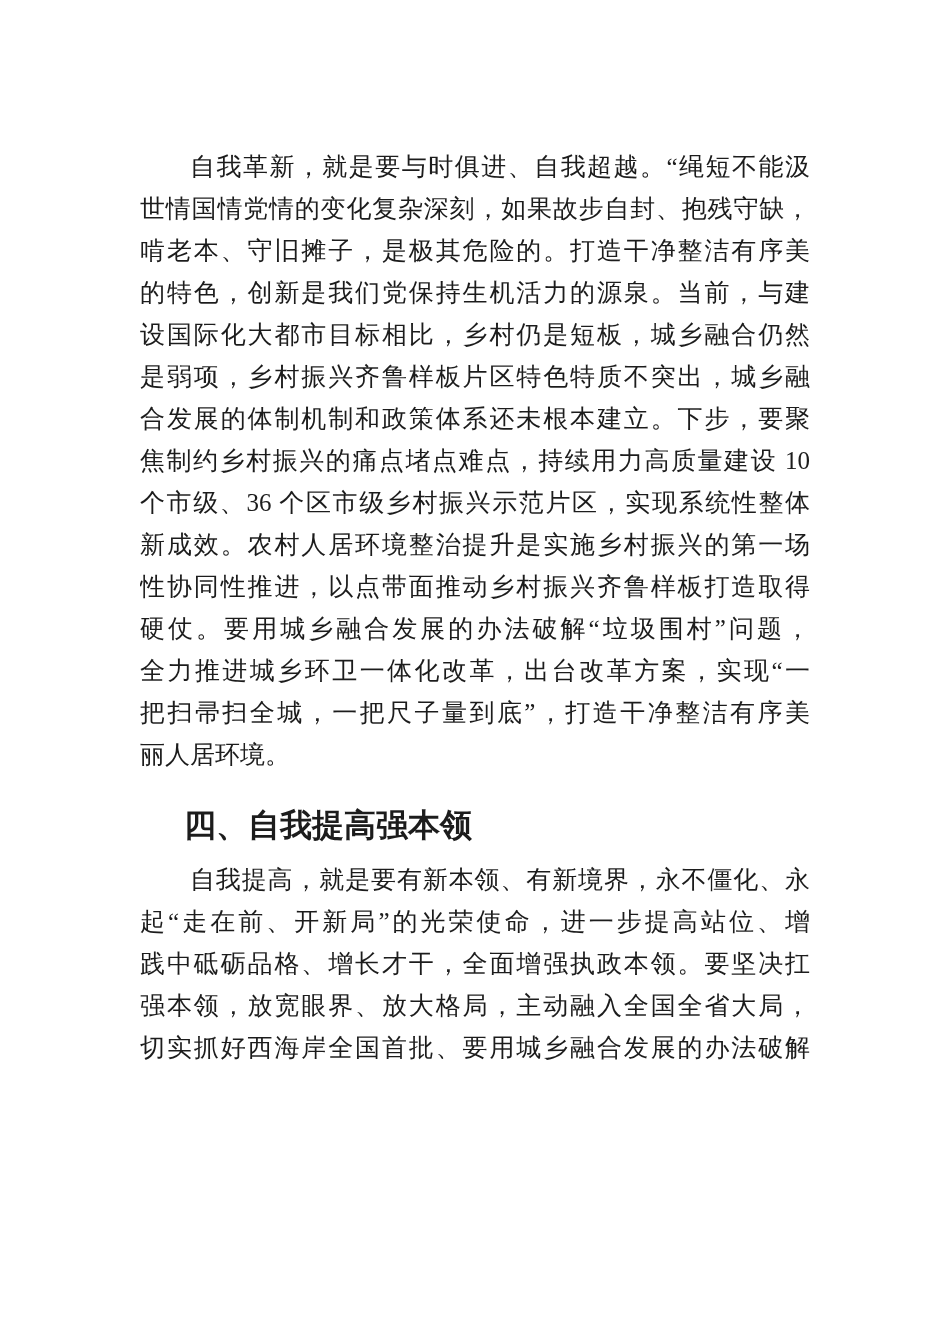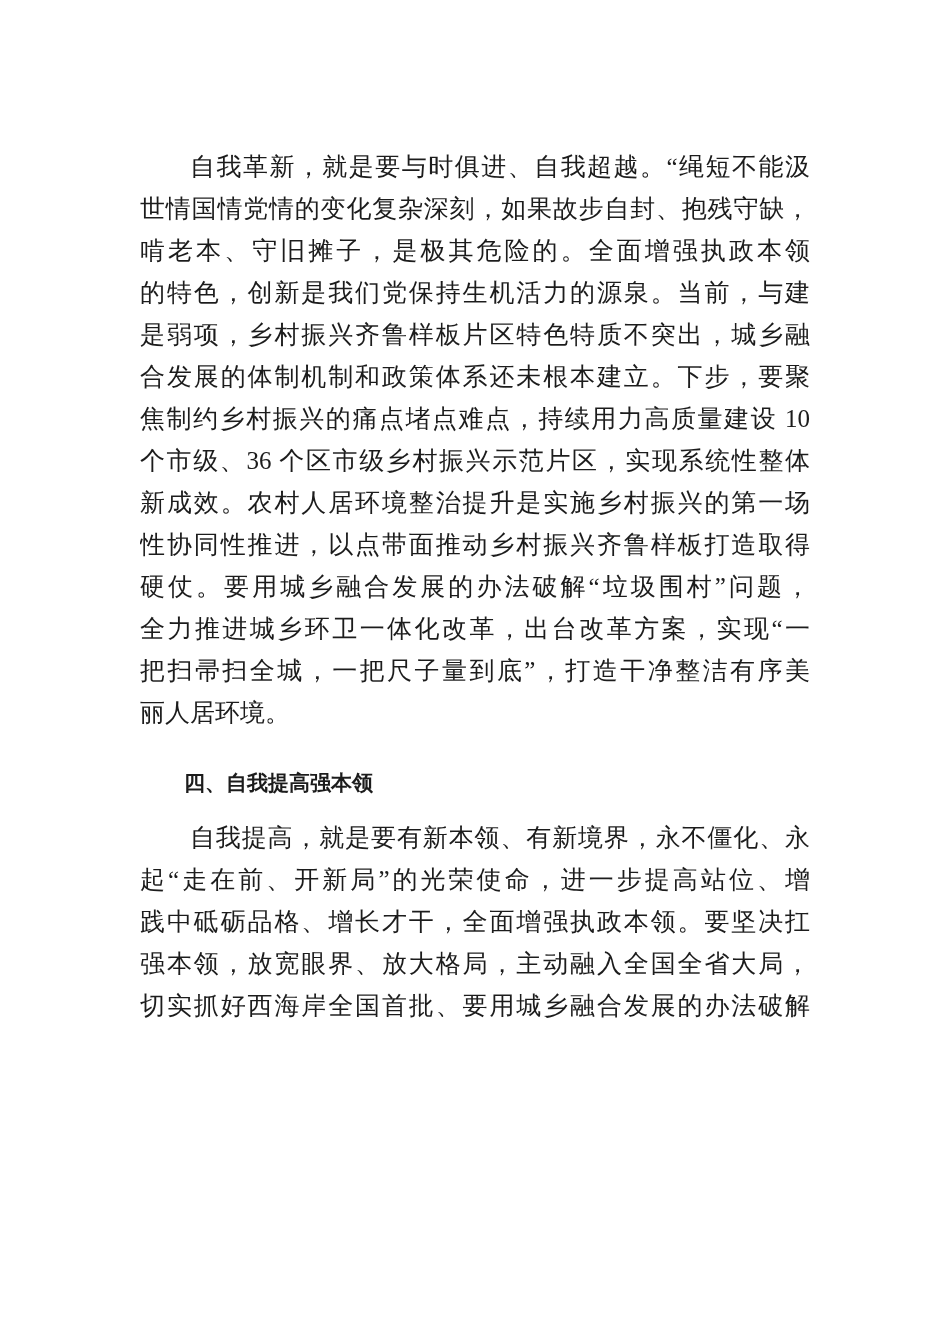--- a/index.html
+++ b/index.html
@@ -37,35 +37,36 @@
   }
   .line.last {
     text-align-last: left;
   }
   .heading {
     margin-top: 28px;
     margin-bottom: 13px;
     padding-left: 44px;
     height: 42px;
     line-height: 42px;
-    font-size: 21px;
+    font-size: 32px;
     font-weight: bold;
     text-align: left;
     overflow: hidden;
   }
 </style>
 </head>
 <body>
 
 <div class="page">
   <div class="content">
       <div class="line first">自我革新，就是要与时俱进、自我超越。“绳短不能汲</div>
       <div class="line">世情国情党情的变化复杂深刻，如果故步自封、抱残守缺，</div>
-      <div class="line">啃老本、守旧摊子，是极其危险的。全面增强执政本领</div>
+      <div class="line">啃老本、守旧摊子，是极其危险的。打造干净整洁有序美</div>
       <div class="line">的特色，创新是我们党保持生机活力的源泉。当前，与建</div>
+      <div class="line">设国际化大都市目标相比，乡村仍是短板，城乡融合仍然</div>
       <div class="line">是弱项，乡村振兴齐鲁样板片区特色特质不突出，城乡融</div>
       <div class="line">合发展的体制机制和政策体系还未根本建立。下步，要聚</div>
       <div class="line">焦制约乡村振兴的痛点堵点难点，持续用力高质量建设 10</div>
       <div class="line">个市级、36 个区市级乡村振兴示范片区，实现系统性整体</div>
       <div class="line">新成效。农村人居环境整治提升是实施乡村振兴的第一场</div>
       <div class="line">性协同性推进，以点带面推动乡村振兴齐鲁样板打造取得</div>
       <div class="line">硬仗。要用城乡融合发展的办法破解“垃圾围村”问题，</div>
       <div class="line">全力推进城乡环卫一体化改革，出台改革方案，实现“一</div>
       <div class="line">把扫帚扫全城，一把尺子量到底”，打造干净整洁有序美</div>
       <div class="line last">丽人居环境。</div>

